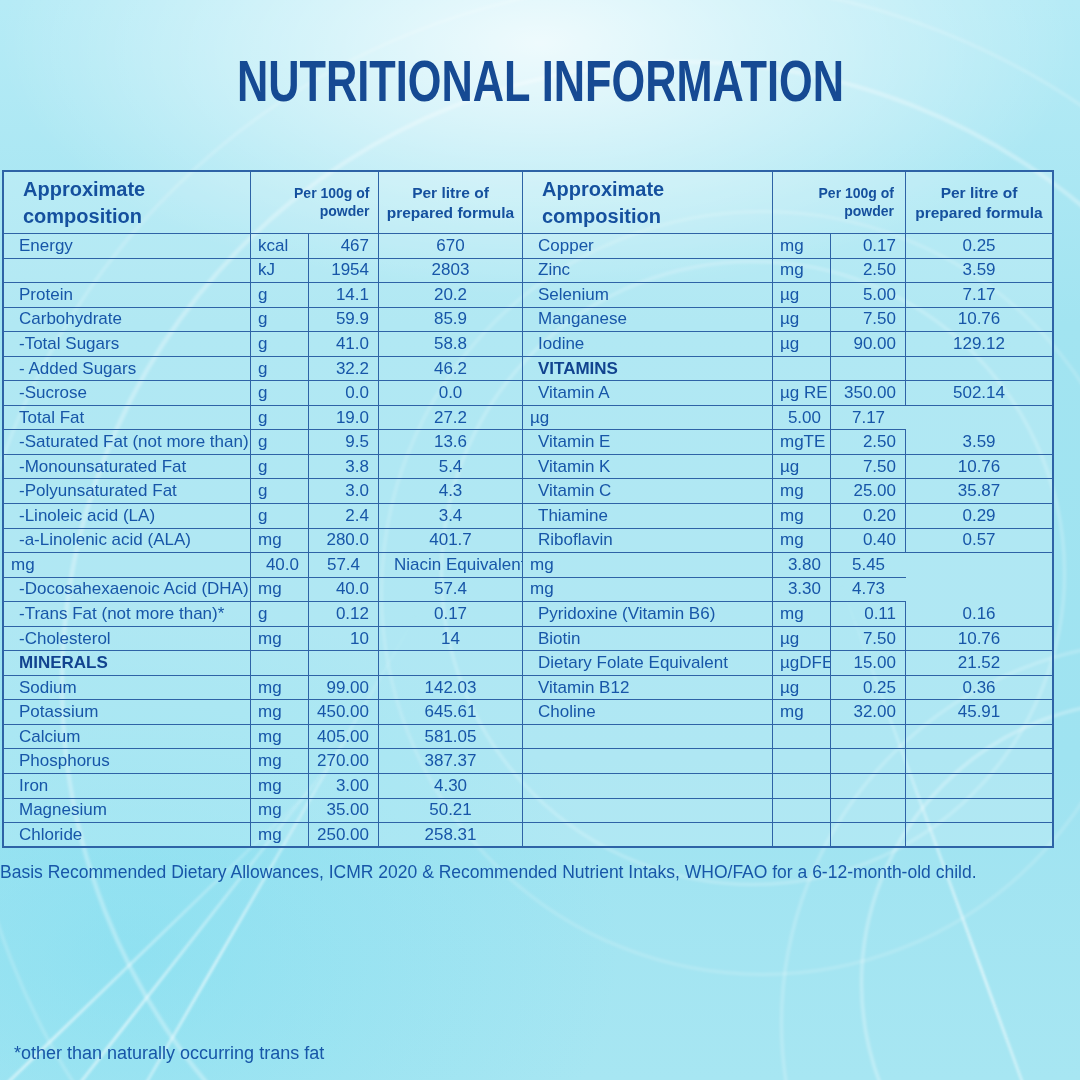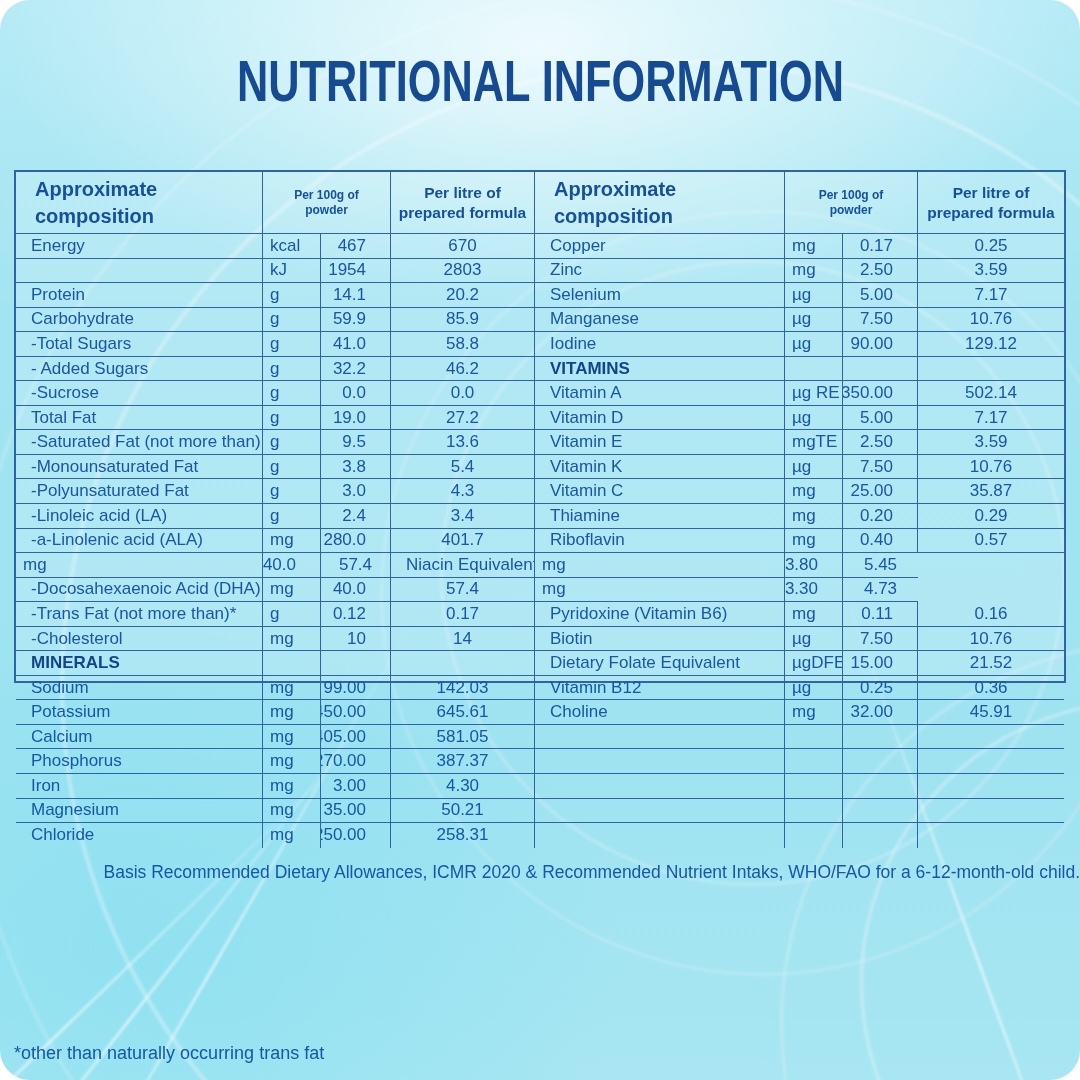--- a/index.html
+++ b/index.html
@@ -2,58 +2,57 @@
 <html><head>
 <meta charset="utf-8">
 <style>
   html,body{margin:0;padding:0;}
   body{width:1080px;height:1080px;font-family:"Liberation Sans", sans-serif;}
   .canvas{position:relative;width:1080px;height:1080px;overflow:hidden;
     background:
       radial-gradient(ellipse 900px 420px at 50% 4%, rgba(255,255,255,.78), rgba(255,255,255,0) 60%),
       radial-gradient(ellipse 700px 500px at 12% 88%, rgba(120,220,240,.45), rgba(120,220,240,0) 70%),
       linear-gradient(180deg,#b6ebf6 0%,#a2e4f1 30%,#9fe3f1 70%,#a7e6f2 100%);
-    border-radius: 30px;
   }
   .ring{position:absolute;border-radius:50%;border:3px solid rgba(255,255,255,.30);filter:blur(1.5px);pointer-events:none;}
   .r1{width:1240px;height:1240px;left:60px;top:60px;border-width:4px;border-color:rgba(255,255,255,.34);}
   .r2{width:1430px;height:1430px;left:-40px;top:-20px;border-color:rgba(255,255,255,.22);}
   .r3{width:620px;height:620px;left:440px;top:260px;border-color:rgba(255,255,255,.25);}
   .r4{width:760px;height:760px;left:380px;top:210px;border-color:rgba(255,255,255,.20);}
   .r5{width:560px;height:560px;left:860px;top:700px;border-color:rgba(255,255,255,.35);}
   .r6{width:760px;height:760px;left:780px;top:640px;border-color:rgba(255,255,255,.25);}
   .streak{position:absolute;width:3px;height:820px;background:linear-gradient(180deg,rgba(255,255,255,0),rgba(255,255,255,.55),rgba(255,255,255,0));filter:blur(1px);transform-origin:center;pointer-events:none;}
   .s1{left:120px;top:620px;transform:rotate(38deg);}
   .s2{left:210px;top:560px;transform:rotate(30deg);}
   .s3{left:40px;top:640px;transform:rotate(46deg);}
   .s4{left:980px;top:560px;transform:rotate(-20deg);}
 
   .title-wrap{position:absolute;top:48px;left:0;width:100%;text-align:center;}
   .title{display:inline-block;font-size:57px;font-weight:700;color:#164a93;letter-spacing:0px;transform:scaleX(.76);white-space:nowrap;}
 
-  .ntable{position:absolute;left:14px;top:170px;width:1052px;height:513px;border:2px solid #2e63a6;background:rgba(255,255,255,.17);box-sizing:border-box;}
+  .ntable{position:absolute;left:2px;top:170px;width:1052px;height:678px;border:2px solid #2e63a6;background:rgba(255,255,255,.17);box-sizing:border-box;}
   .trow{display:grid;grid-template-columns:247px 58px 70px 144px 250px 58px 75px 146px;height:24.55px;}
   .trow.header{height:62px;}
   .c{border-right:1px solid #2e63a6;border-bottom:1px solid #2e63a6;display:flex;align-items:center;color:#1756a8;font-size:17px;overflow:hidden;white-space:nowrap;box-sizing:border-box;}
   .c.end{border-right:none;}
   .trow.last .c{border-bottom:none;}
   .name{padding-left:15px;}
   .name.ind{}
   .name.sec{font-weight:700;color:#11438f;}
   .unit{padding-left:7px;}
-  .val{justify-content:flex-end;padding-right:24px;}
+  .val{justify-content:flex-end;padding-right:9px;}
   .lit{justify-content:center;}
   .hdr-name{font-weight:700;font-size:20px;line-height:1.35;padding-left:19px;white-space:normal;max-width:100%;color:#15509e;}
   .hdr-name .inner{max-width:160px;}
-  .hdr-100{grid-column:span 2;justify-content:center;text-align:center;font-weight:700;font-size:12px;line-height:1.25;white-space:normal;color:#15509e;}
+  .hdr-100{grid-column:span 2;justify-content:center;text-align:right;font-weight:700;font-size:14px;line-height:1.25;white-space:normal;color:#15509e;}
   .hdr-100 .inner{max-width:110px;}
   .hdr-lit{justify-content:center;text-align:center;font-weight:600;font-size:15.5px;line-height:1.25;white-space:normal;color:#15509e;}
   .hdr-lit .inner{max-width:130px;}
 
-  .basis-note{position:absolute;top:862px;left:0;width:100%;text-align:right;font-size:17.5px;color:#1756a8;}
+  .basis-note{position:absolute;top:862px;left:0;width:100%;text-align:left;font-size:17.5px;color:#1756a8;}
   .footnote{position:absolute;top:1043px;left:14px;font-size:18px;color:#1756a8;}
 </style>
 </head>
 <body>
 
 <div class="canvas">
   <div class="ring r1"></div>
   <div class="ring r2"></div>
   <div class="ring r3"></div>
   <div class="ring r4"></div>
@@ -158,21 +157,20 @@
           <div class="c name">Vitamin A</div>
           <div class="c unit">µg RE</div>
           <div class="c val">350.00</div>
           <div class="c lit end">502.14</div>
         </div>
         <div class="trow">
           <div class="c name">Total Fat</div>
           <div class="c unit">g</div>
           <div class="c val">19.0</div>
           <div class="c lit">27.2</div>
-          <div class="c name">Vitamin D</div>
           <div class="c unit">µg</div>
           <div class="c val">5.00</div>
           <div class="c lit end">7.17</div>
         </div>
         <div class="trow">
           <div class="c name">-Saturated Fat (not more than)</div>
           <div class="c unit">g</div>
           <div class="c val">9.5</div>
           <div class="c lit">13.6</div>
           <div class="c name">Vitamin E</div>

